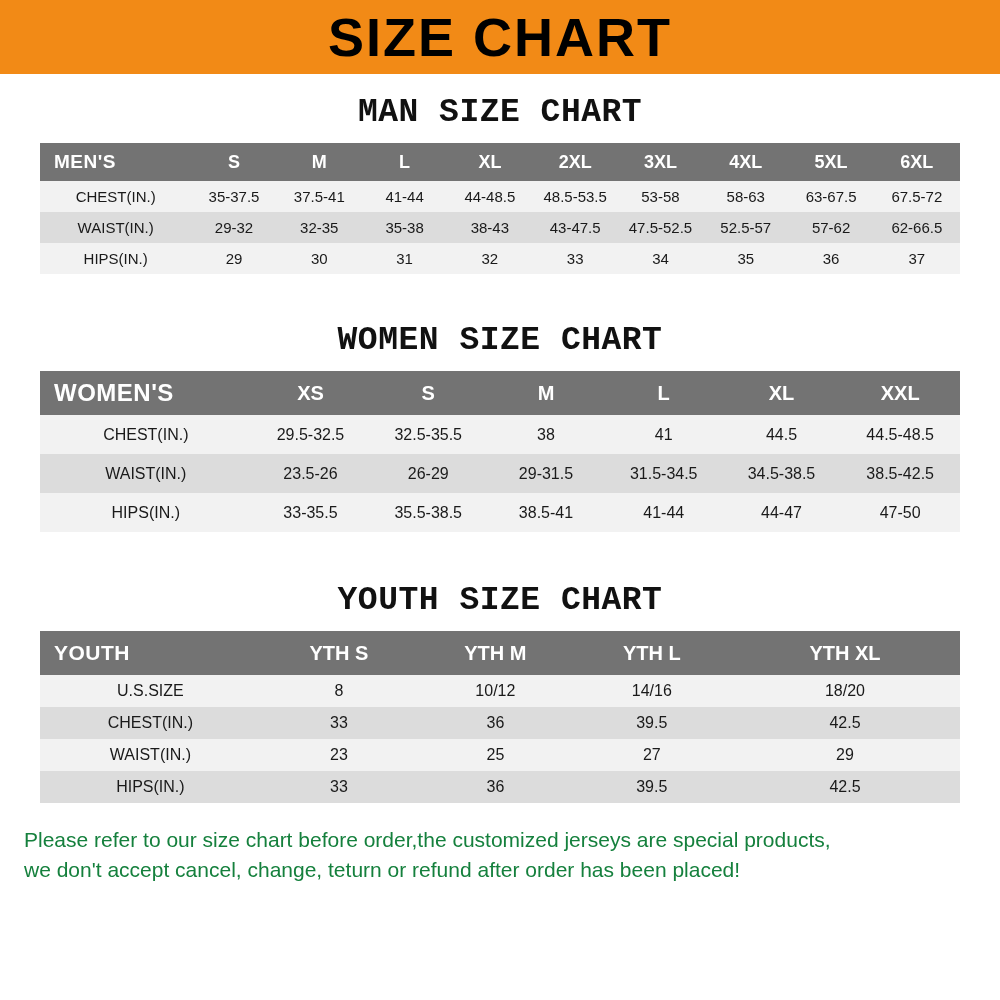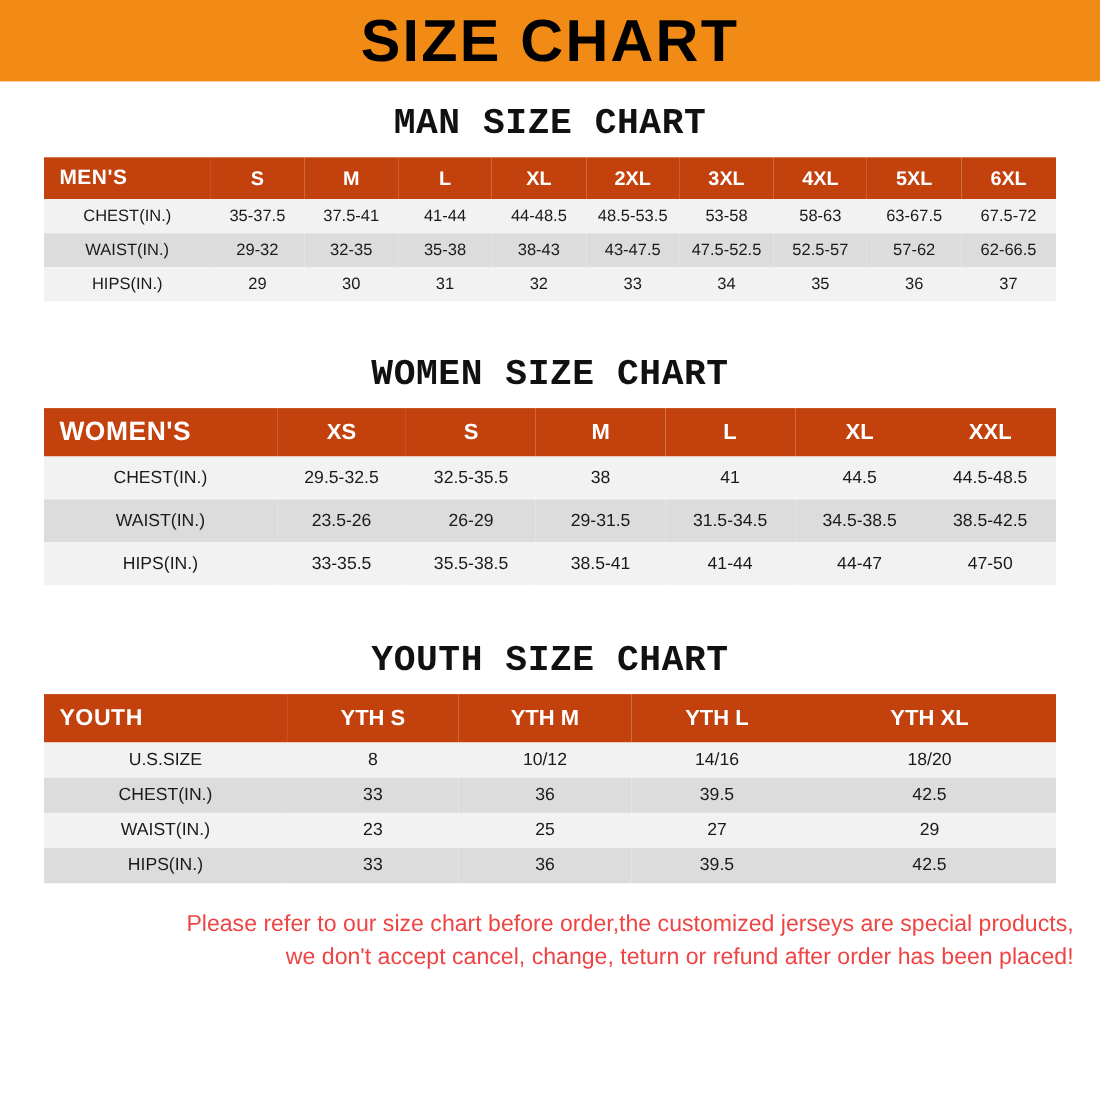--- a/index.html
+++ b/index.html
@@ -60,21 +60,21 @@
     width: 100%;
     border-collapse: collapse;
     table-layout: fixed;
   }
   table.size-table th,
   table.size-table td {
     padding: 0;
     margin: 0;
   }
   .hdr-row {
-    background: #c2410c;
+    background: #737373;
     color: #ffffff;
   }
   .hdr-row th {
     height: 38px;
     font-family: "Liberation Sans", sans-serif;
     font-weight: bold;
     font-size: 18px;
     color: #ffffff;
     text-align: center;
     vertical-align: middle;
@@ -107,22 +107,22 @@
   .tbl-women .body-row td { height: 39px; font-size: 16px; }
 
   .tbl-youth .hdr-row th { height: 44px; font-size: 20px; }
   .tbl-youth .hdr-row th.label-cell { font-size: 21px; }
   .tbl-youth .body-row td { height: 32px; font-size: 16px; }
 
   
   .footer-note {
     margin-top: 22px;
     padding: 0 24px;
-    text-align: right;
-    color: #ef4444;
+    text-align: left;
+    color: #15803d;
     font-family: "Liberation Sans", sans-serif;
     font-size: 21px;
     line-height: 1.45;
   }
   .footer-note div { white-space: nowrap; }
 </style>
 </head>
 <body>
 
 <div class="page">

